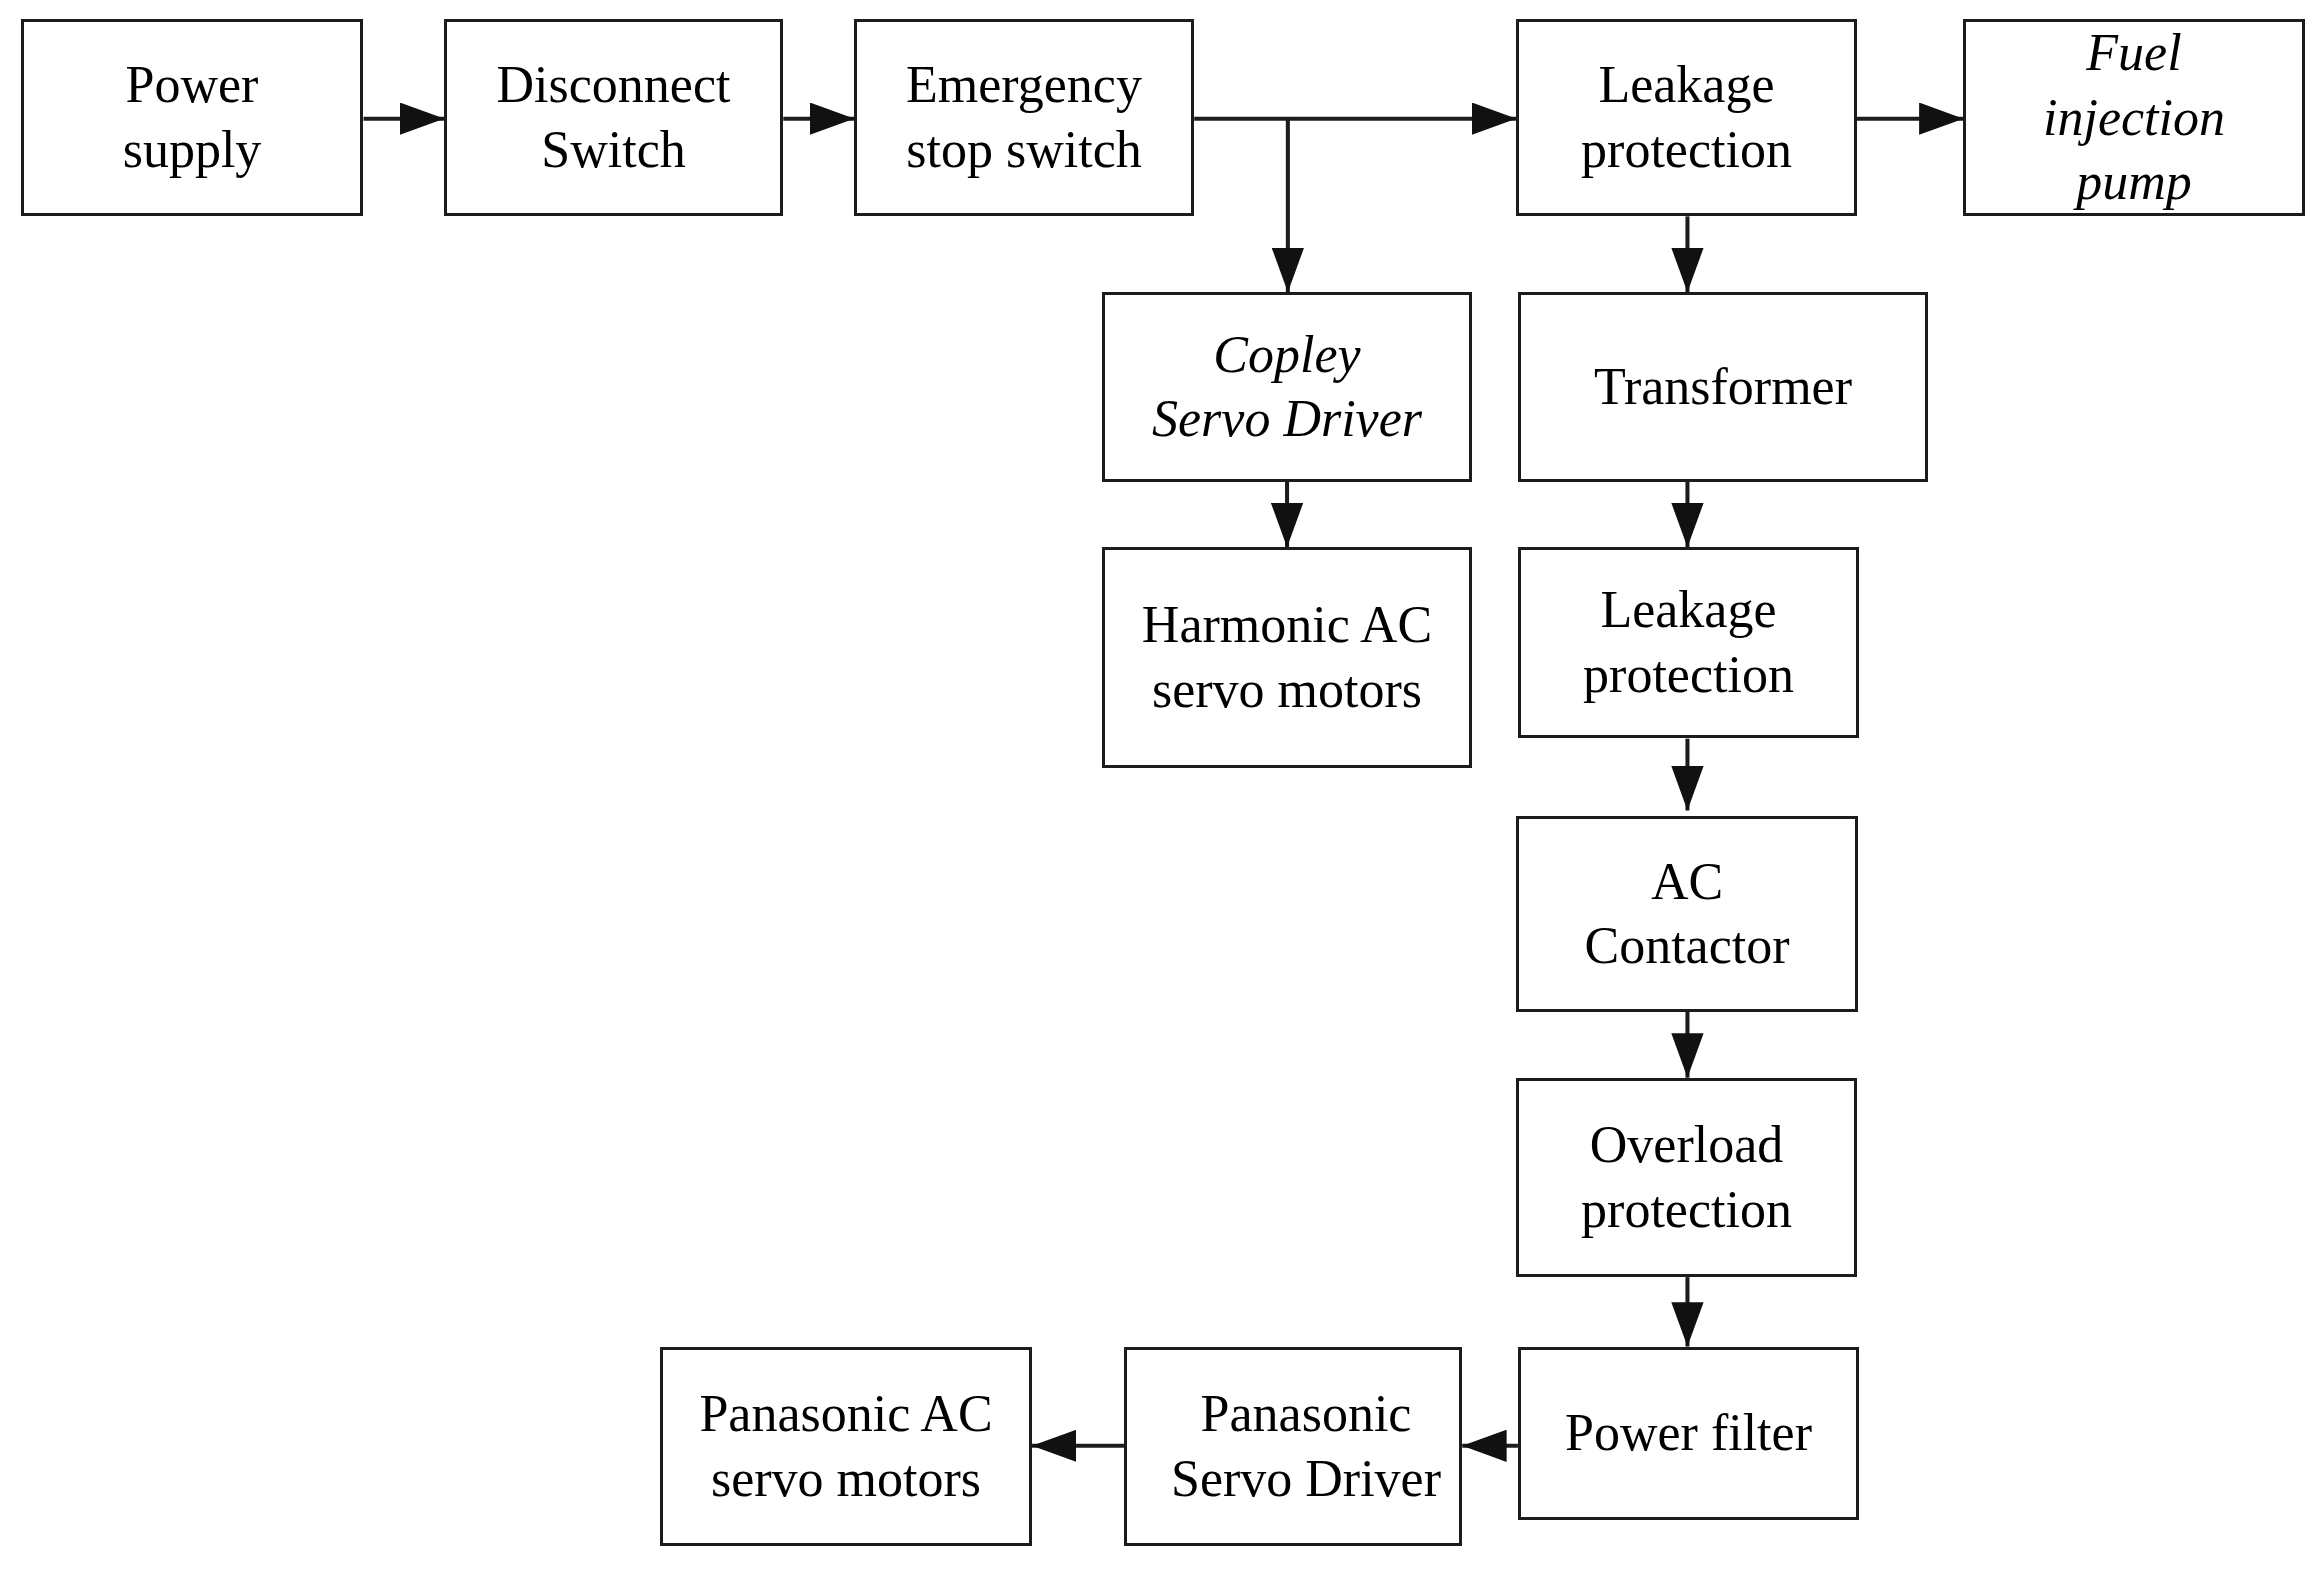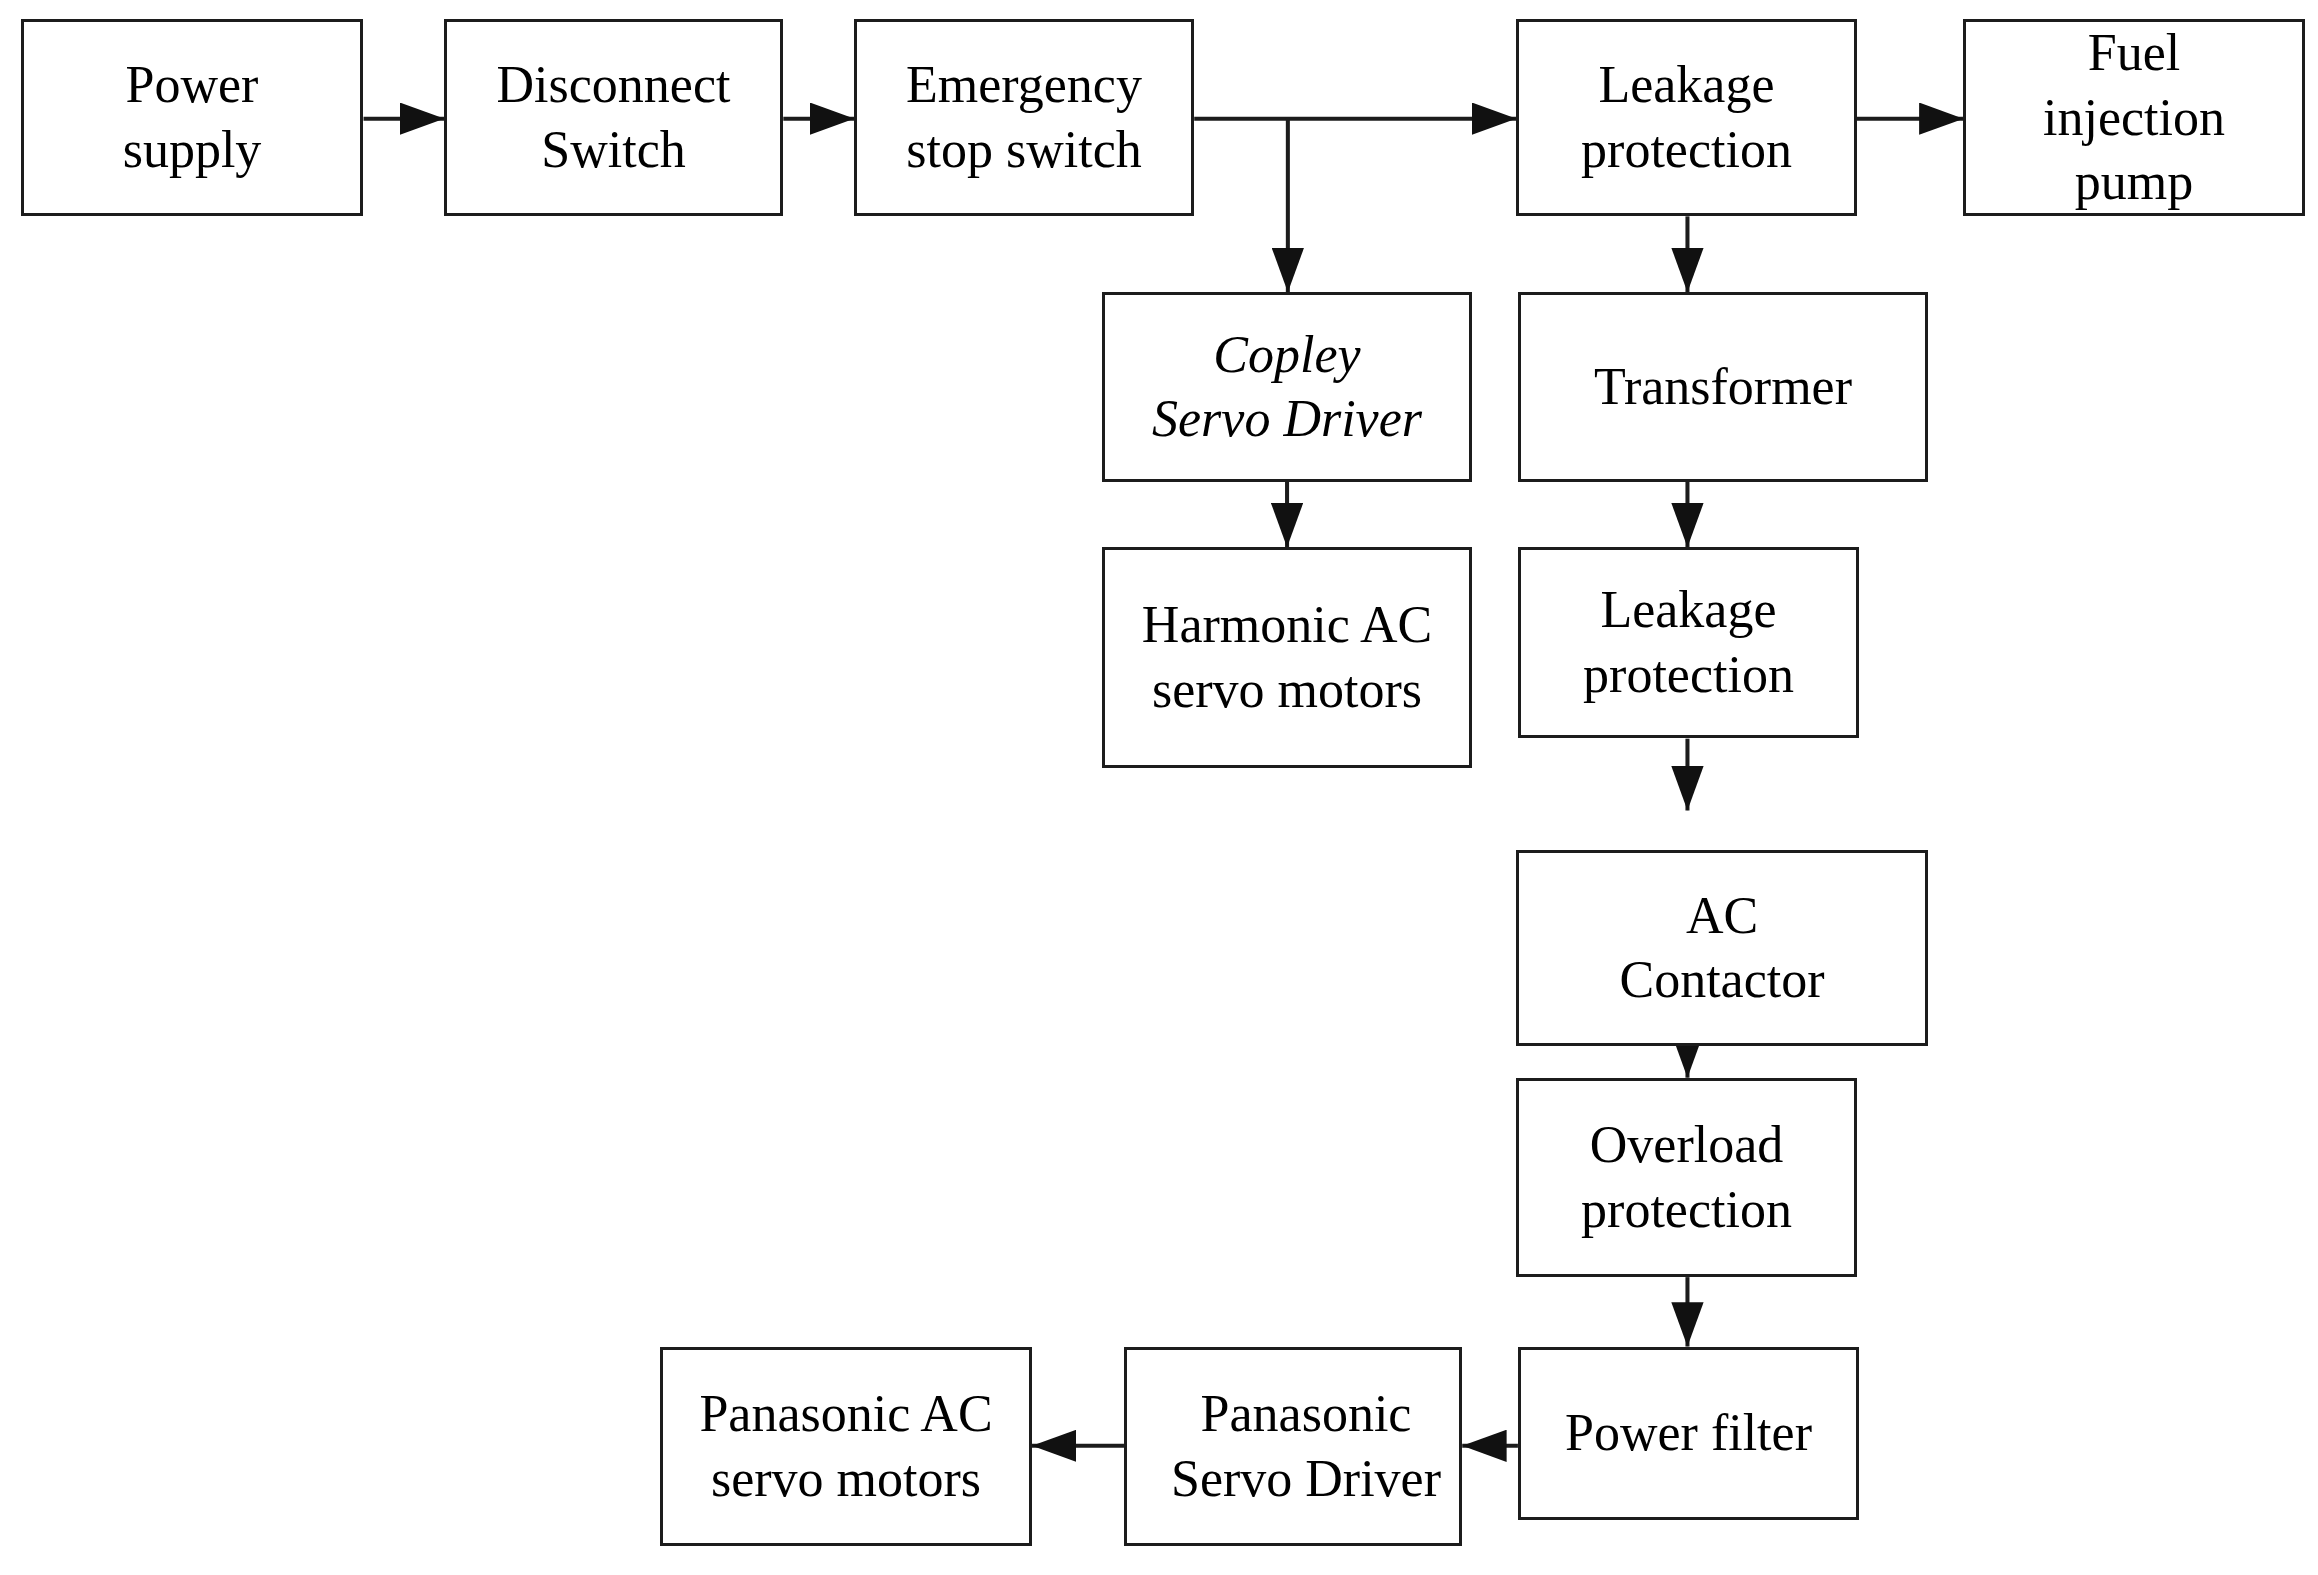--- a/index.html
+++ b/index.html
@@ -84,21 +84,21 @@
   <div class="node" style="left:854px; top:19.4px;   width:340px; height:197px;">
     <span class="label">Emergency
 stop switch</span>
   </div>
 
   <div class="node" style="left:1516px; top:19.4px;   width:341px; height:197px;">
     <span class="label">Leakage
 protection</span>
   </div>
 
-  <div class="node" style="left:1963px; top:19.4px;   width:342px; height:197px;">
+  <div class="node" style="left:1963px; top:19.4px;   width:342px; height:197px;font-style:italic;">
     <span class="label">Fuel
 injection
 pump</span>
   </div>
 
   <div class="node" style="left:1102px; top:292px;  width:370px; height:190px;font-style:italic;">
     <span class="label">Copley
 Servo Driver</span>
   </div>
 
@@ -109,21 +109,21 @@
   <div class="node" style="left:1102px; top:547px;  width:370px; height:221px;">
     <span class="label">Harmonic AC
 servo motors</span>
   </div>
 
   <div class="node" style="left:1518px; top:547px;  width:341px; height:191px;">
     <span class="label">Leakage
 protection</span>
   </div>
 
-  <div class="node" style="left:1516px; top:850px; width:412px; height:196px;">
+  <div class="node" style="left:1516px; top:816px; width:342px; height:196px;">
     <span class="label">AC
 Contactor</span>
   </div>
 
   <div class="node" style="left:1516px; top:1078px; width:341px; height:199px;">
     <span class="label">Overload
 protection</span>
   </div>
 
   <div class="node" style="left:660px;  top:1347px; width:372px; height:199px;">

